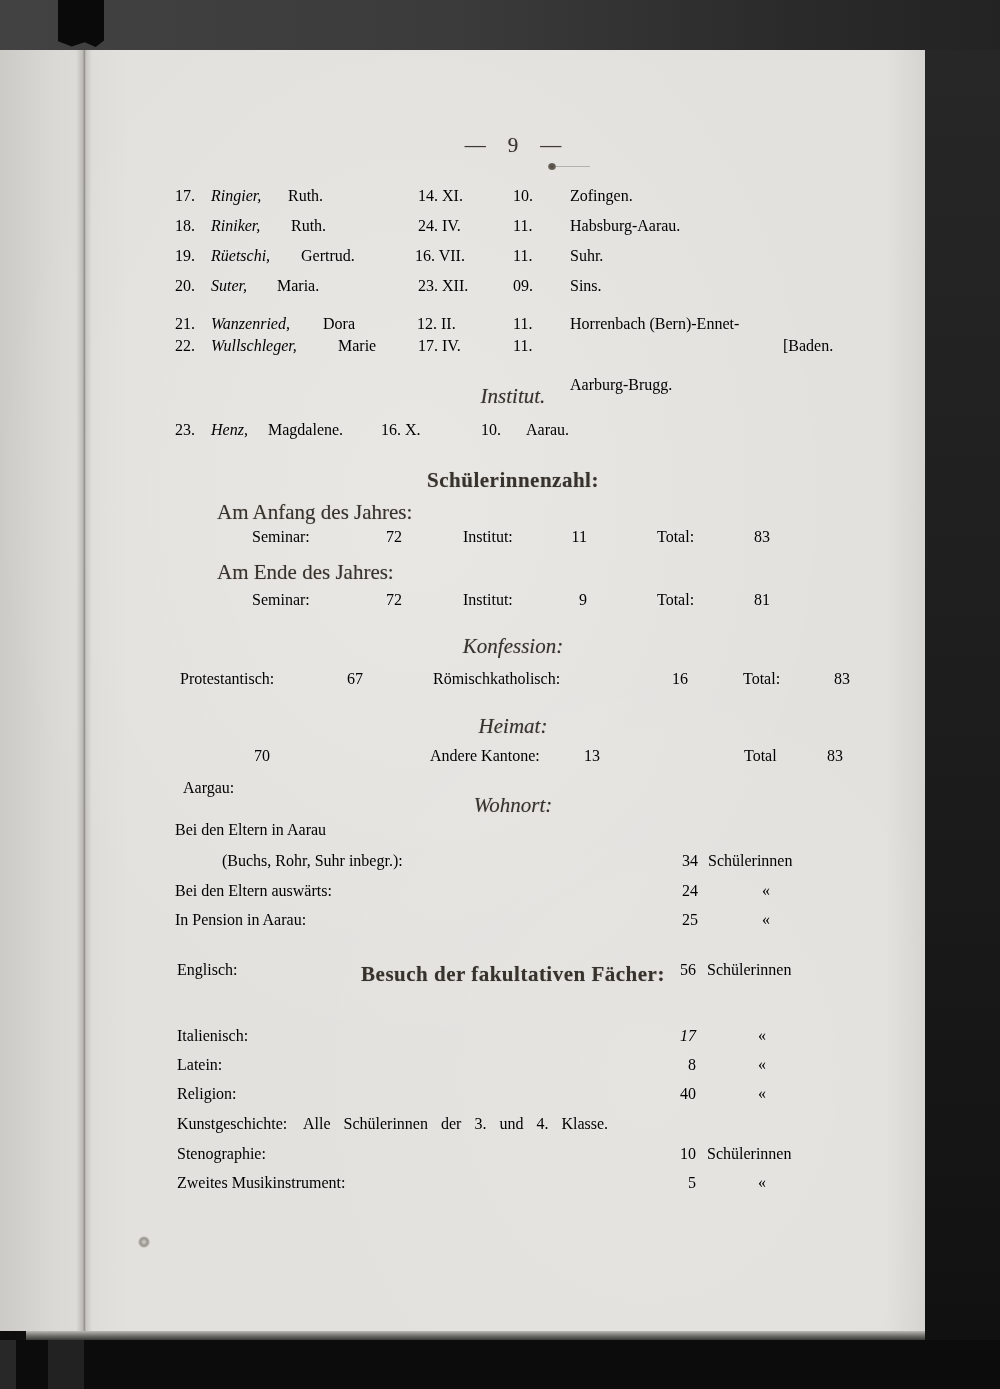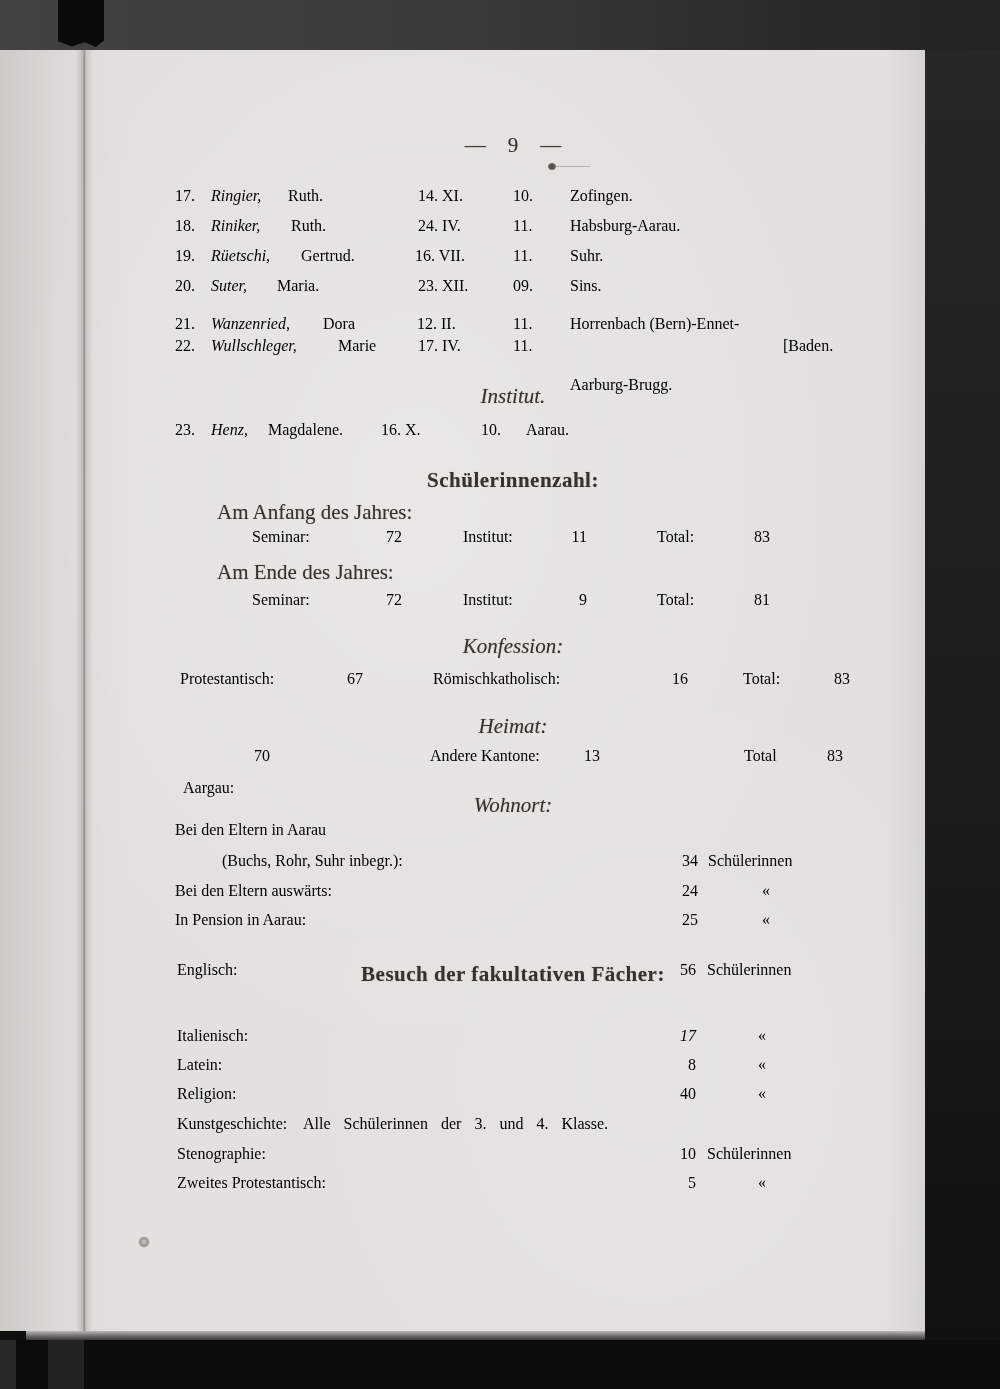--- a/index.html
+++ b/index.html
@@ -205,20 +205,20 @@
     <div class="row" style="top:1065px;">
       <span class="cell" style="left:2px;">Kunstgeschichte:</span>
       <span class="cell" style="left:128px;word-spacing:9px;">Alle Schülerinnen der 3. und 4. Klasse.</span>
     </div>
     <div class="row" style="top:1095px;">
       <span class="cell" style="left:2px;">Stenographie:</span>
       <span class="cell val" style="left:489px;width:32px;">10</span>
       <span class="cell" style="left:532px;">Schülerinnen</span>
     </div>
     <div class="row" style="top:1124px;">
-      <span class="cell" style="left:2px;">Zweites Protestantisch:</span>
+      <span class="cell" style="left:2px;">Zweites Musikinstrument:</span>
       <span class="cell val" style="left:489px;width:32px;">5</span>
       <span class="cell" style="left:583px;">«</span>
     </div>
 
     <div class="speck" style="left:138px;top:1186px;width:12px;height:12px;background:radial-gradient(circle,rgba(120,113,102,0.15) 0%,rgba(90,84,75,0.55) 45%,rgba(90,84,75,0) 75%);"></div>
   </div>
 </div>
 
 </body></html>

